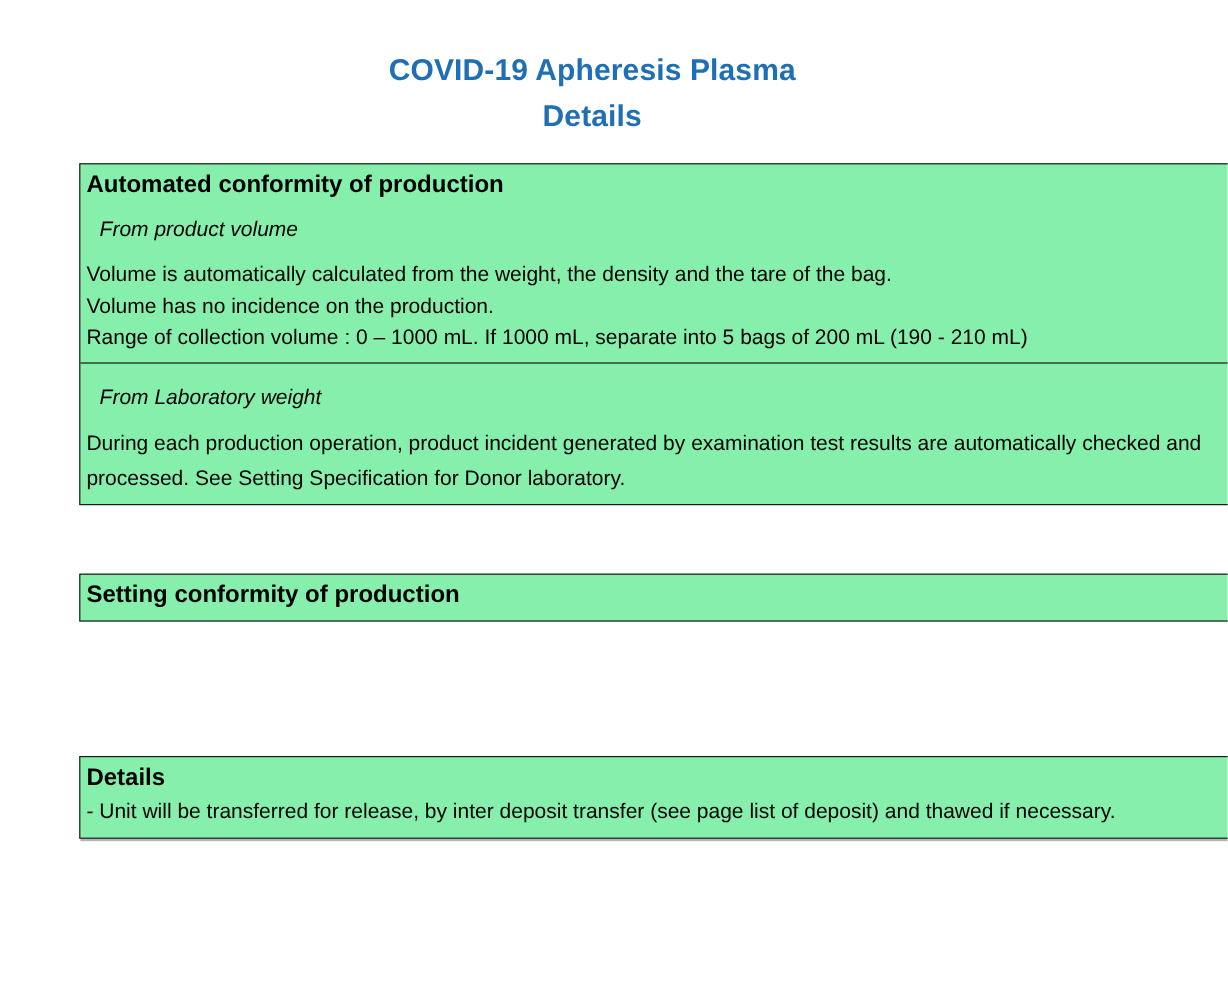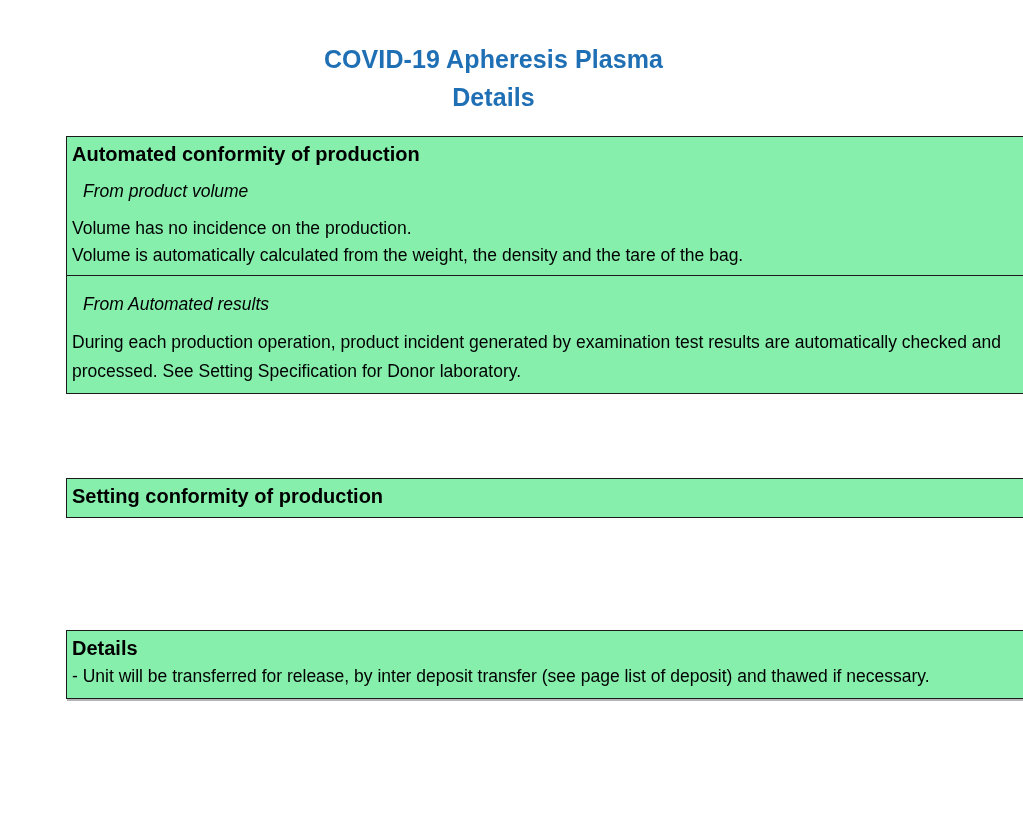--- a/index.html
+++ b/index.html
@@ -86,26 +86,27 @@
 <div class="doc-title">
   <span class="title-line">COVID-19 Apheresis Plasma</span>
   <span class="title-line">Details</span>
 </div>
 
 <div class="panel" id="panel-automated">
 
   <div class="panel-section">
     <div class="sec-heading">Automated conformity of production</div>
     <div class="sec-subheading">From product volume</div>
+    <div class="sec-body">Volume is automatically calculated from the weight, the density and the tare of the bag.</div>
     <div class="sec-body">Volume has no incidence on the production.</div>
-    <div class="sec-body">Volume is automatically calculated from the weight, the density and the tare of the bag.</div>
+    <div class="sec-body">Range of collection volume : 0 – 1000 mL. If 1000 mL, separate into 5 bags of 200 mL (190 - 210 mL)</div>
   </div>
 
   <div class="panel-section">
-    <div class="sec-subheading">From Automated results</div>
+    <div class="sec-subheading">From Laboratory weight</div>
     <div class="sec-body loose">During each production operation, product incident generated by examination test results are automatically checked and processed. See Setting Specification for Donor laboratory.</div>
   </div>
 
 </div>
 
 <div class="panel" id="panel-manual">
   <div class="panel-section">
     <div class="sec-heading">Setting conformity of production</div>
   </div>
 </div>

